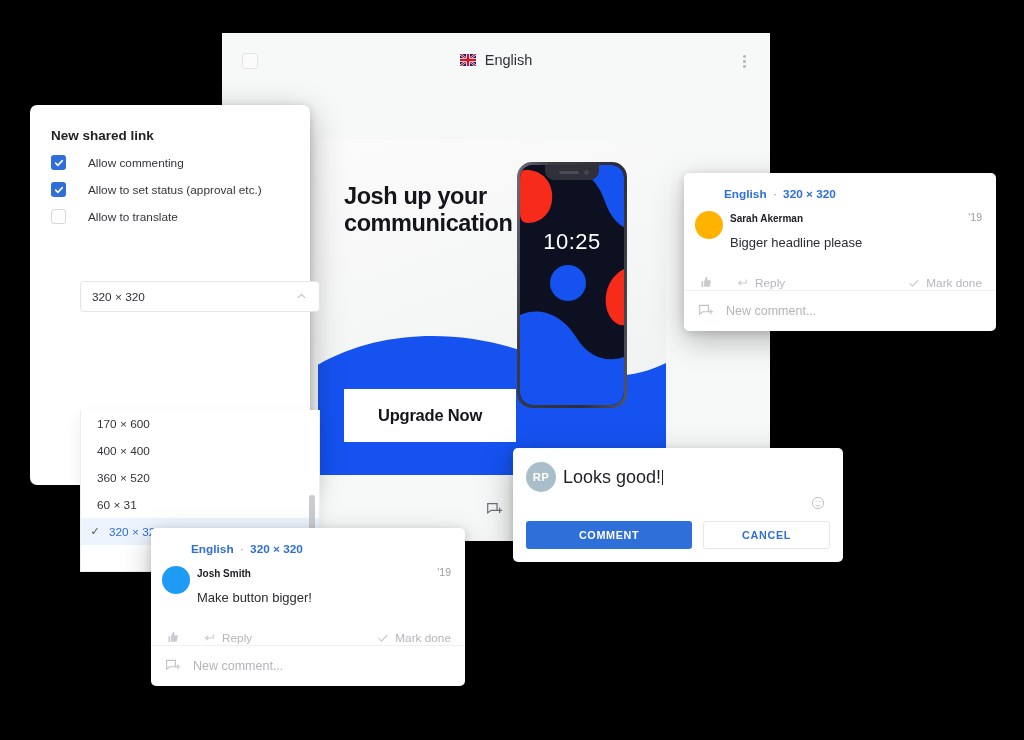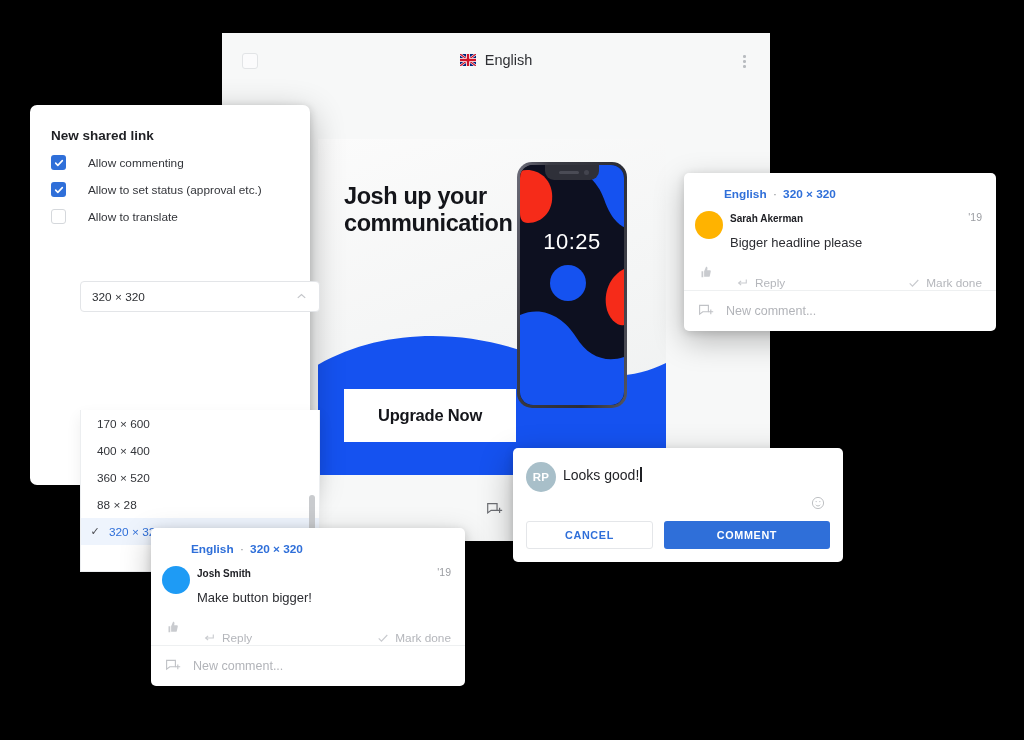--- a/index.html
+++ b/index.html
@@ -125,21 +125,21 @@
   #card-sarah { left: 684px; top: 173px; width: 312px; height: 158px; }
   #card-josh  { left: 151px; top: 528px; width: 314px; height: 158px; }
   .cm-meta { position: absolute; left: 40px; top: 14px; font-size: 11.8px; color: #2f6fd9; font-weight: 600; }
   .cm-meta .dot { color: #8b8d92; font-weight: 400; padding: 0 3px; }
   .avatar { position: absolute; left: 11px; top: 38px; width: 28px; height: 28px; border-radius: 50%; }
   .cm-name { position: absolute; left: 46px; top: 40px; font-size: 10px; font-weight: 700; color: #202126; }
   .cm-date { position: absolute; right: 14px; top: 38px; font-size: 10.5px; color: #9b9da2; }
   .cm-text { position: absolute; left: 46px; top: 62px; font-size: 13px; color: #2c2d32; }
   .cm-actions {
     position: absolute; left: 0; right: 0; top: 92px; height: 36px;
-    display: flex; padding: 0 14px; font-size: 11.8px; color: #b4b6bb;
+    display: flex; align-items: center; padding: 0 14px; font-size: 11.8px; color: #b4b6bb;
   }
   .cm-actions .reply { display:flex; align-items:center; gap:7px; margin-left: 24px; }
   .cm-actions .done { margin-left: auto; display:flex; align-items:center; gap:6px; }
   .cm-foot {
     position: absolute; left: 0; right: 0; bottom: 0; height: 41px;
     border-top: 1px solid #eef0f1; display: flex; align-items: center;
     padding-left: 14px; gap: 12px; font-size: 12.5px; color: #b2b4b9;
   }
 
   
@@ -148,21 +148,21 @@
     background: #fff; border-radius: 5px;
     box-shadow: 0 12px 34px rgba(0,0,0,.30), 0 3px 10px rgba(0,0,0,.16);
   }
   .comp-avatar {
     position: absolute; left: 13px; top: 14px; width: 30px; height: 30px;
     border-radius: 50%; background: #a8bfc9; color: #fff;
     display: flex; align-items: center; justify-content: center;
     font-size: 11.5px; font-weight: 600; letter-spacing: .3px;
   }
   .comp-text {
-    position: absolute; left: 50px; top: 19px; font-size: 14px; color: #1f2024;
+    position: absolute; left: 50px; top: 19px; font-size: 18px; color: #1f2024;
   }
   .caret { display:inline-block; width:1.4px; height:15px; background:#1f2024; vertical-align:-2px; margin-left:1px; }
   .emoji-btn { position: absolute; right: 18px; top: 48px; }
   .comp-buttons { position: absolute; left: 13px; right: 13px; bottom: 13px; display: flex; gap: 11px; }
   .btn {
     height: 28px; border-radius: 3px; display: flex; align-items: center;
     justify-content: center; font-size: 10.8px; font-weight: 700; letter-spacing: .65px;
   }
   .btn-cancel { flex: 1; border: 1px solid #e4e6e9; color: #2f6fd9; background: #fff; }
   .btn-comment { flex: 1.33; background: #2f6fd9; color: #fff; }
@@ -260,21 +260,21 @@
       <span class="val" style="color:#2e3034">320 × 320</span>
       <svg class="chev" viewBox="0 0 14 14" fill="none" stroke="#c3c5c9" stroke-width="1.3">
           <path d="M3 8.5l4-3.5 4 3.5"></path>
         </svg>
     </div>
 
     <div class="options">
       <div class="opt">170 × 600</div>
       <div class="opt">400 × 400</div>
       <div class="opt">360 × 520</div>
-      <div class="opt">88 × 28</div>
+      <div class="opt">60 × 31</div>
       <div class="opt sel">
         <span class="tick">✓</span>
         <span>320 × 320</span>
       </div>
       <div class="scroll-track">
         <div class="scroll-thumb"></div>
       </div>
     </div>
   </div>
 
@@ -361,18 +361,18 @@
     </div>
     <span class="emoji-btn">
       <svg width="14" height="14" viewBox="0 0 16 16" fill="none" stroke="#bcbec2" stroke-width="1.1">
         <circle cx="8" cy="8" r="6.4"></circle>
           <circle cx="5.9" cy="6.4" r=".75" fill="#bcbec2" stroke="none"></circle>
           <circle cx="10.1" cy="6.4" r=".75" fill="#bcbec2" stroke="none"></circle>
           <path d="M5.4 10c.6.9 1.5 1.4 2.6 1.4S10 10.9 10.6 10"></path>
       </svg>
     </span>
     <div class="comp-buttons">
+      <div class="btn btn-comment">COMMENT</div>
       <div class="btn btn-cancel">CANCEL</div>
-      <div class="btn btn-comment">COMMENT</div>
     </div>
   </div>
 
 </div>
 
 </body></html>

